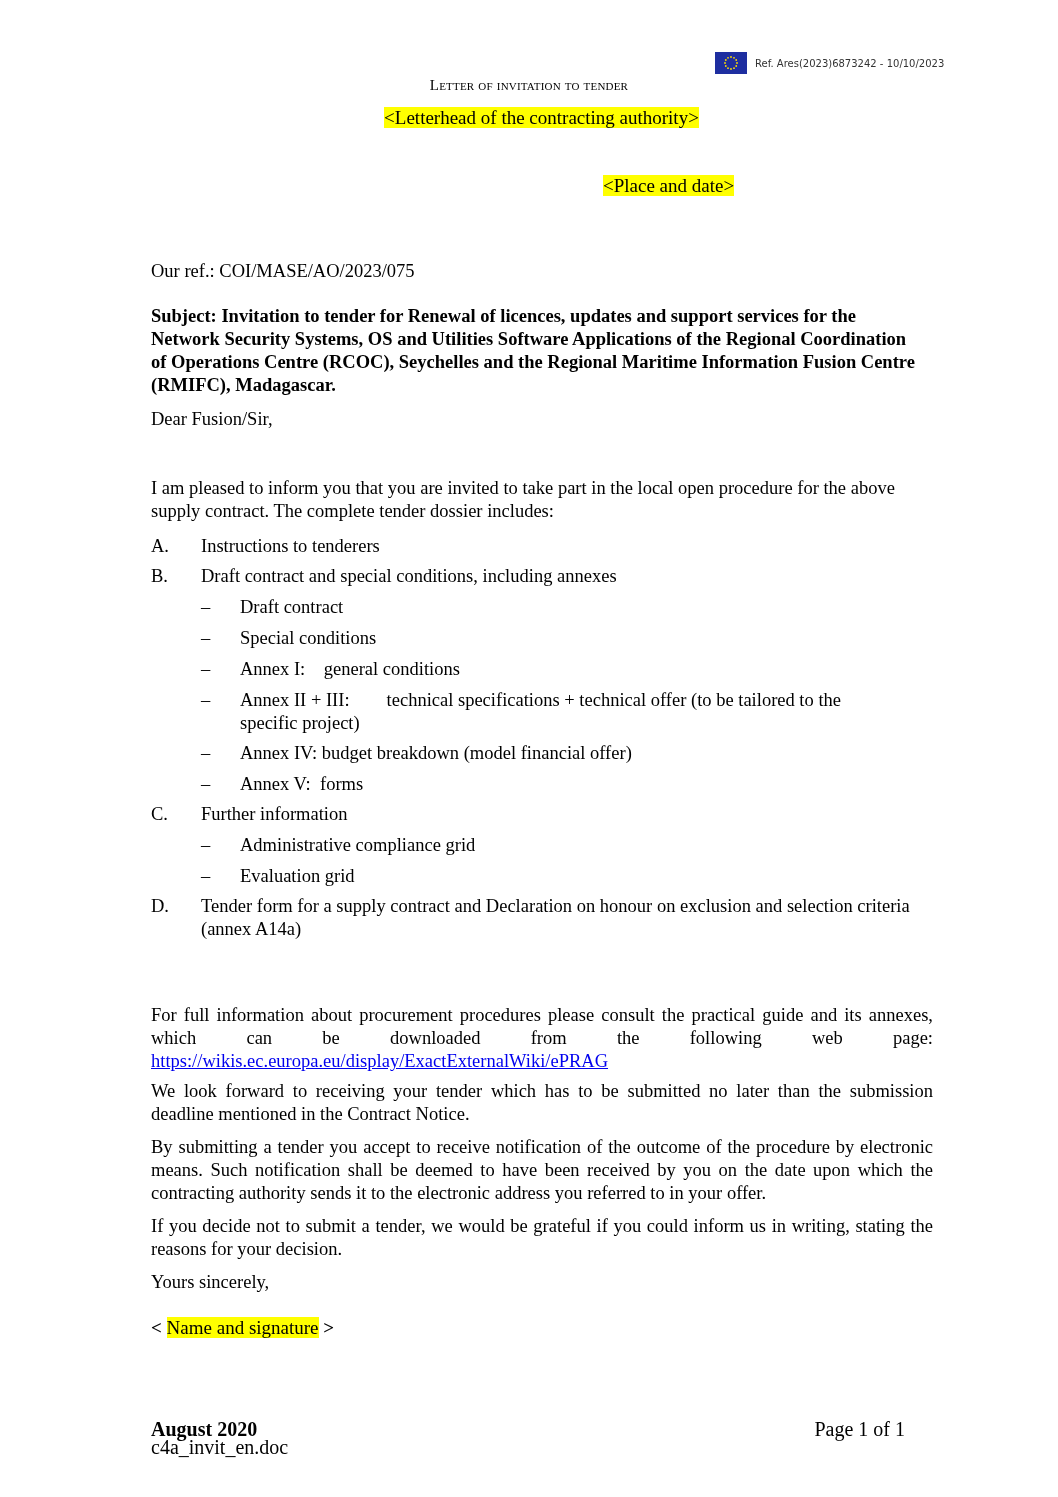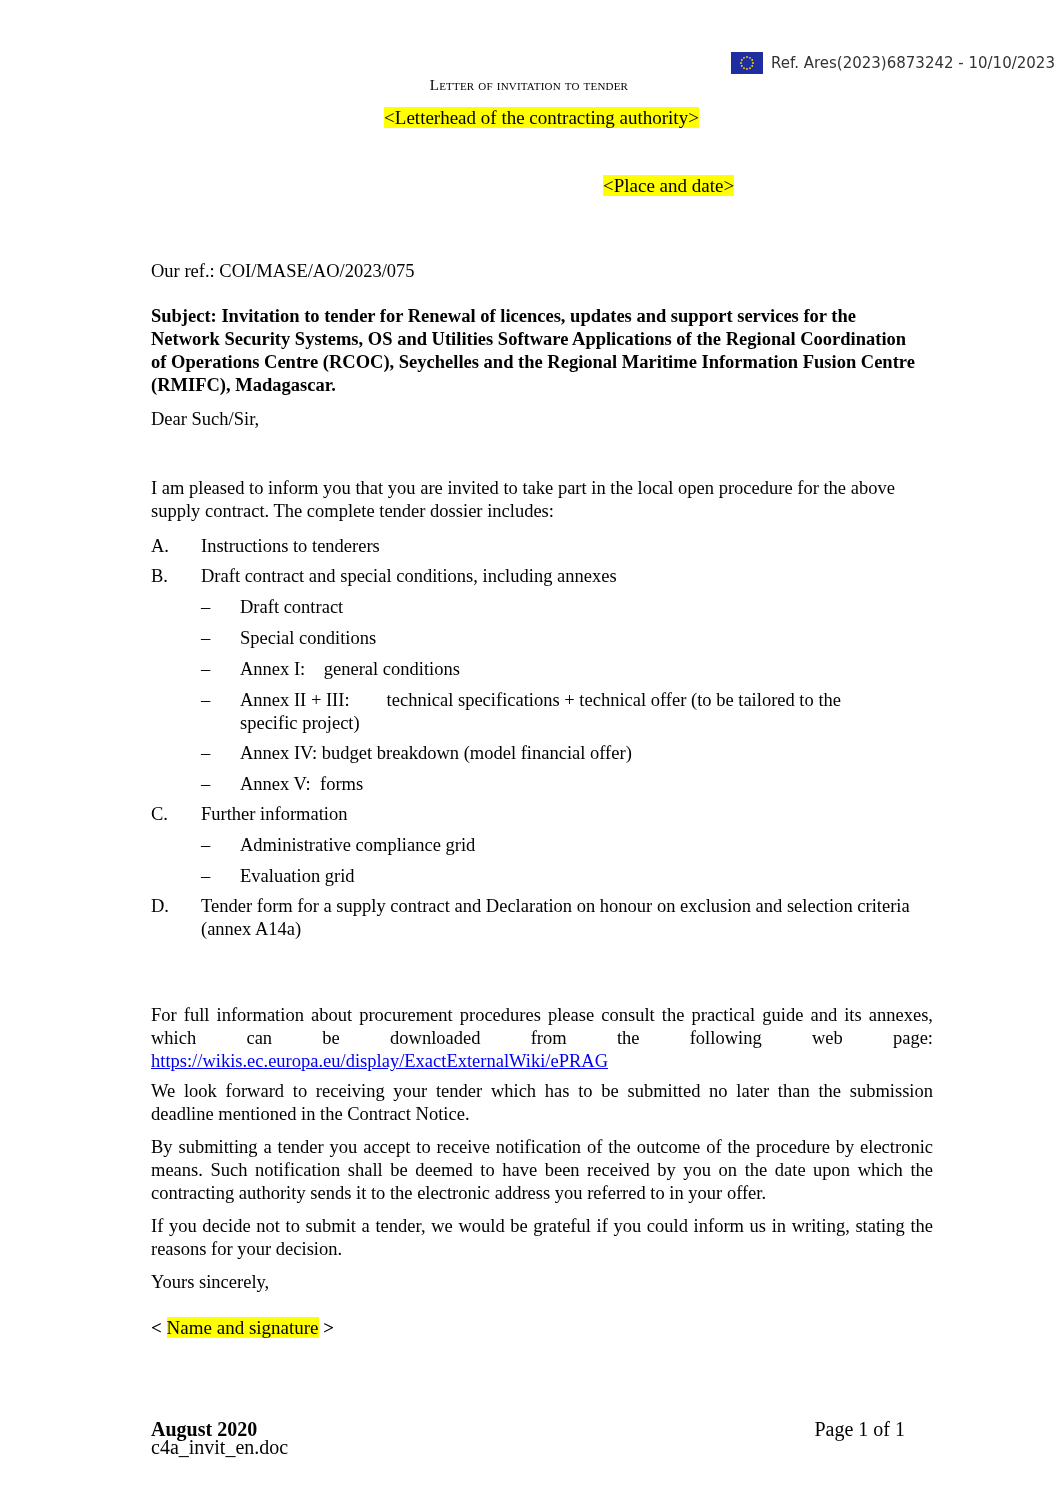--- a/index.html
+++ b/index.html
@@ -2,22 +2,22 @@
 <html><head>
 <meta charset="utf-8">
 <style>
   html, body { margin: 0; padding: 0; background: #ffffff; }
   body {
     width: 1058px; height: 1497px; position: relative; overflow: hidden;
     font-family: "Liberation Serif", serif; color: #000; font-size: 18.5px;
   }
   .abs { position: absolute; }
   .ares {
-    top: 52px; left: 731px; display: flex; align-items: center;
-    font-family: "DejaVu Sans", sans-serif; font-size: 15px; color: #333;
+    top: 52px; left: 715px; display: flex; align-items: center;
+    font-family: "DejaVu Sans", sans-serif; font-size: 10px; color: #333;
   }
   .flag { width: 32px; height: 22px; background: #1e2ea0; margin-right: 8px; position: relative; }
   .flag svg { position: absolute; left: 0; top: 0; }
   .title {
     top: 77px; left: 0; width: 1058px; text-align: center;
     font-weight: normal; font-size: 15px; letter-spacing: 0.2px; font-variant: small-caps;
   }
   .hl { background: #ffff00; }
   .letterhead { top: 107px; left: 0; width: 1083px; text-align: center; font-size: 19px; }
   .place { top: 175px; left: 603px; font-size: 19px; }
@@ -73,21 +73,21 @@
 </div>
 
 <div class="abs place">
   <span class="hl">&lt;Place and date&gt;</span>
 </div>
 
 <div class="abs ref">Our ref.: COI/MASE/AO/2023/075</div>
 
 <div class="abs subject">Subject: Invitation to tender for Renewal of licences, updates and support services for the Network Security Systems, OS and Utilities Software Applications of the Regional Coordination of Operations Centre (RCOC), Seychelles and the Regional Maritime Information Fusion Centre (RMIFC), Madagascar.</div>
 
-<div class="abs dear">Dear Such/Sir,</div>
+<div class="abs dear">Dear Fusion/Sir,</div>
 
 <div class="abs para" style="top:457px;">I am pleased to inform you that you are invited to take part in the local open procedure for the above supply contract. The complete tender dossier includes:</div>
 
 <div class="abs list-item" style="top:535px;">
   <span class="letter">A.</span>
   <span>Instructions to tenderers</span>
 </div>
 
 <div class="abs list-item" style="top:565px;">
   <span class="letter">B.</span>

